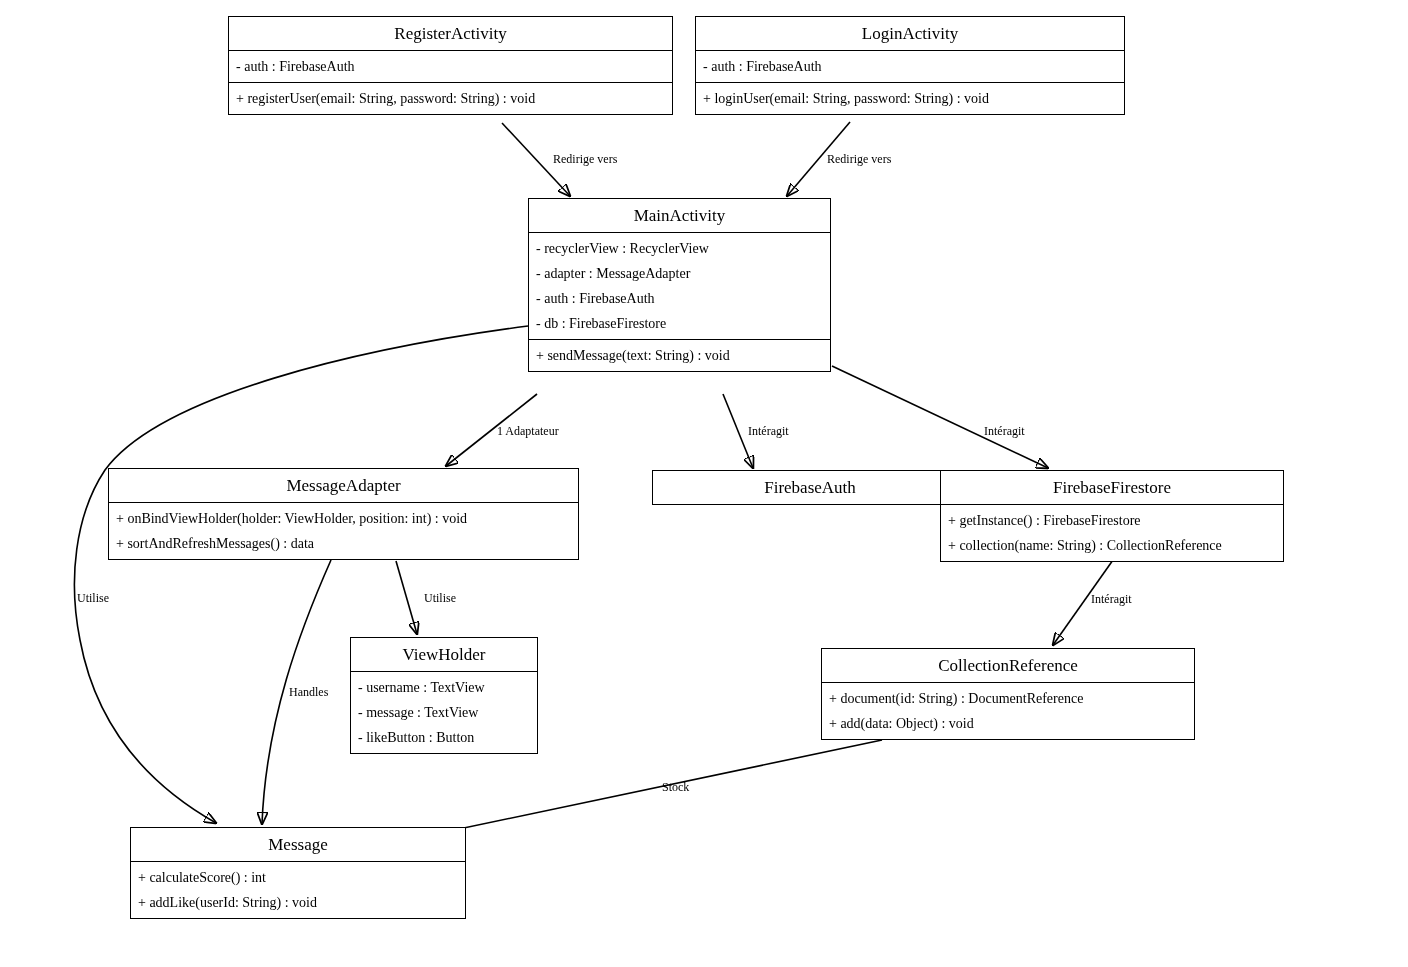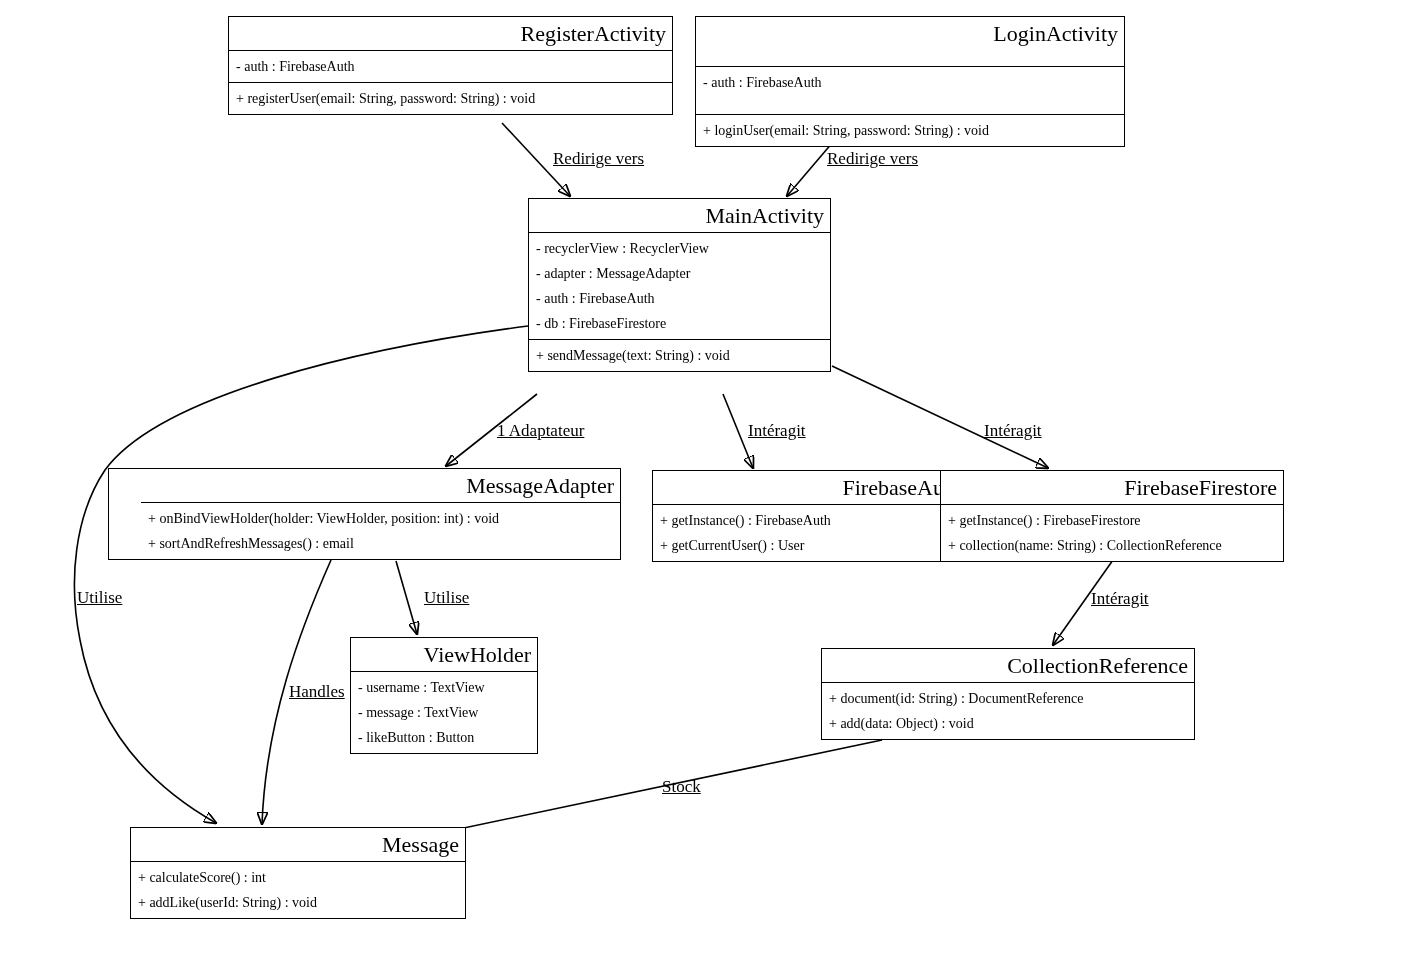--- a/index.html
+++ b/index.html
@@ -30,42 +30,41 @@
   }
   .uml-class {
     position: absolute;
     background: #ffffff;
     border: 1.5px solid #000000;
     display: flex;
     flex-direction: column;
     box-sizing: border-box;
   }
   .uml-title {
-    text-align: right;
-    font-size: 22px;
+    text-align: center;
+    font-size: 17px;
     line-height: 27px;
     padding: 3px 6px;
     white-space: nowrap;
   }
   .uml-section {
     border-top: 1.5px solid #000000;
     padding: 3px 7px;
   }
   .uml-row {
     font-size: 14px;
     line-height: 25px;
     white-space: nowrap;
   }
   .edge-label {
     position: absolute;
-    font-size: 17px;
+    font-size: 12px;
     line-height: 20px;
     white-space: nowrap;
     background: transparent;
-    text-decoration: underline;
   }
 </style>
 </head>
 <body>
 
 <div class="canvas">
 
   <svg class="edge-layer" viewBox="0 0 1408 967" xmlns="http://www.w3.org/2000/svg">
     <defs>
       <marker id="arrow" viewBox="0 0 12 10" refX="11" refY="5" markerWidth="13" markerHeight="11" markerUnits="userSpaceOnUse" orient="auto">
@@ -98,21 +97,21 @@
   <div class="uml-class" style="left:228px; top:16px; width:445px;">
     <div class="uml-title">RegisterActivity</div>
     <div class="uml-section">
       <div class="uml-row">- auth : FirebaseAuth</div>
     </div>
     <div class="uml-section">
       <div class="uml-row">+ registerUser(email: String, password: String) : void</div>
     </div>
   </div>
 
-  <div class="uml-class" style="left:695px; top:16px; width:430px;gap:16px;">
+  <div class="uml-class" style="left:695px; top:16px; width:430px;">
     <div class="uml-title">LoginActivity</div>
     <div class="uml-section">
       <div class="uml-row">- auth : FirebaseAuth</div>
     </div>
     <div class="uml-section">
       <div class="uml-row">+ loginUser(email: String, password: String) : void</div>
     </div>
   </div>
 
   <div class="uml-class" style="left:528px; top:198px; width:303px;">
@@ -121,34 +120,30 @@
       <div class="uml-row">- recyclerView : RecyclerView</div>
       <div class="uml-row">- adapter : MessageAdapter</div>
       <div class="uml-row">- auth : FirebaseAuth</div>
       <div class="uml-row">- db : FirebaseFirestore</div>
     </div>
     <div class="uml-section">
       <div class="uml-row">+ sendMessage(text: String) : void</div>
     </div>
   </div>
 
-  <div class="uml-class" style="left:108px; top:468px; width:513px;padding-left:32px;">
+  <div class="uml-class" style="left:108px; top:468px; width:471px;">
     <div class="uml-title">MessageAdapter</div>
     <div class="uml-section">
       <div class="uml-row">+ onBindViewHolder(holder: ViewHolder, position: int) : void</div>
-      <div class="uml-row">+ sortAndRefreshMessages() : email</div>
+      <div class="uml-row">+ sortAndRefreshMessages() : data</div>
     </div>
   </div>
 
   <div class="uml-class" style="left:652px; top:470px; width:316px;">
     <div class="uml-title">FirebaseAuth</div>
-    <div class="uml-section">
-      <div class="uml-row">+ getInstance() : FirebaseAuth</div>
-      <div class="uml-row">+ getCurrentUser() : User</div>
-    </div>
   </div>
 
   <div class="uml-class" style="left:940px; top:470px; width:344px;">
     <div class="uml-title">FirebaseFirestore</div>
     <div class="uml-section">
       <div class="uml-row">+ getInstance() : FirebaseFirestore</div>
       <div class="uml-row">+ collection(name: String) : CollectionReference</div>
     </div>
   </div>
 

